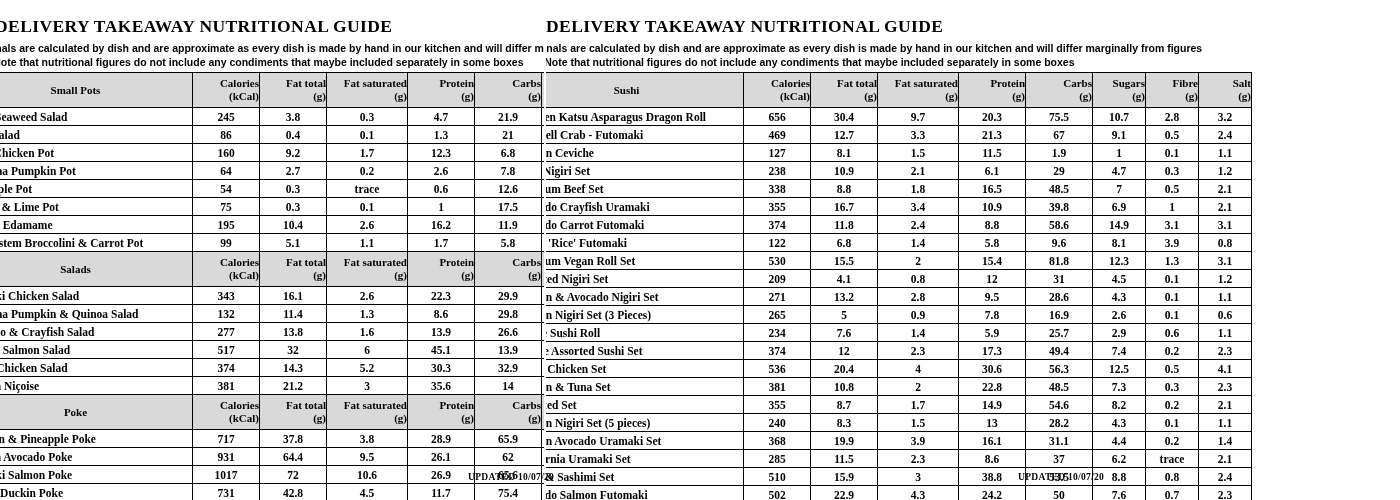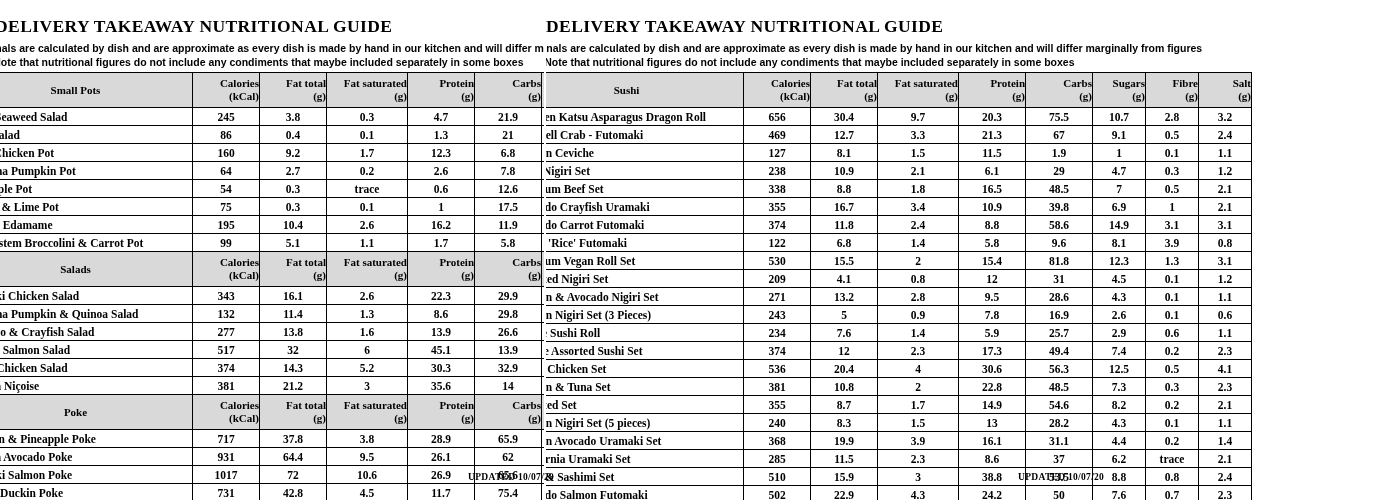--- a/index.html
+++ b/index.html
@@ -535,21 +535,21 @@
               <td class="c-num">13.2</td>
               <td class="c-sat">2.8</td>
               <td class="c-num">9.5</td>
               <td class="c-num">28.6</td>
               <td class="c-small">4.3</td>
               <td class="c-small">0.1</td>
               <td class="c-small">1.1</td>
             </tr>
             <tr class="data">
               <td class="c-name">Salmon Nigiri Set (3 Pieces)</td>
-              <td class="c-num">243</td>
+              <td class="c-num">265</td>
               <td class="c-num">5</td>
               <td class="c-sat">0.9</td>
               <td class="c-num">7.8</td>
               <td class="c-num">16.9</td>
               <td class="c-small">2.6</td>
               <td class="c-small">0.1</td>
               <td class="c-small">0.6</td>
             </tr>
             <tr class="data">
               <td class="c-name">Veggie Sushi Roll</td>

